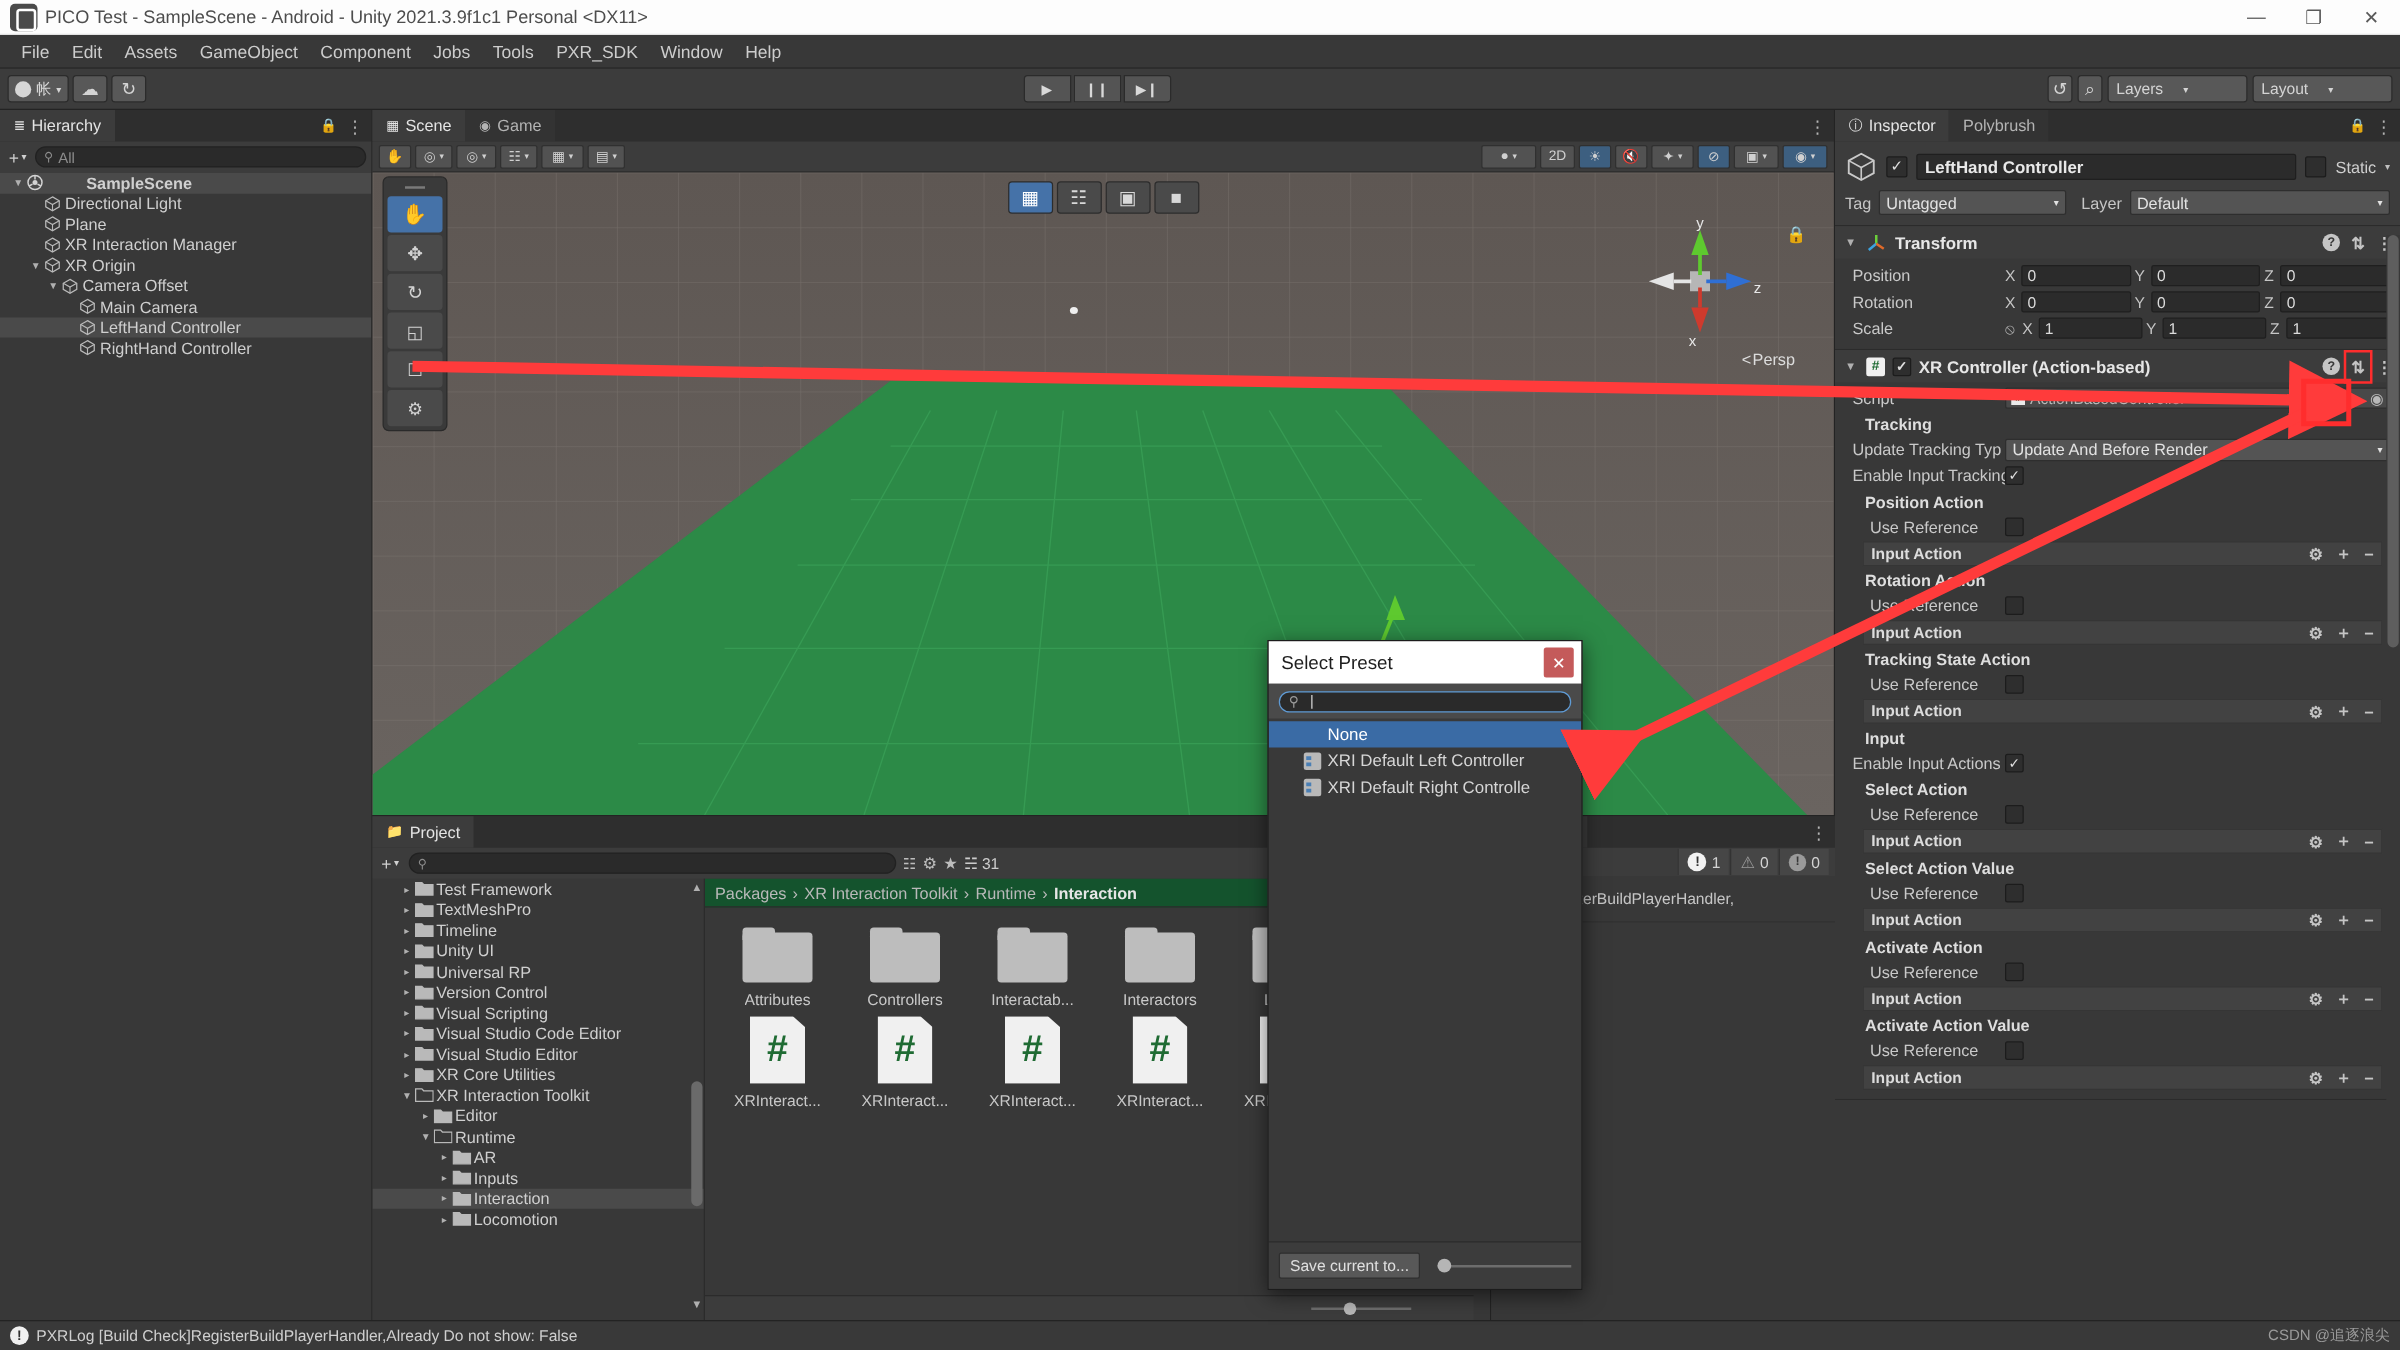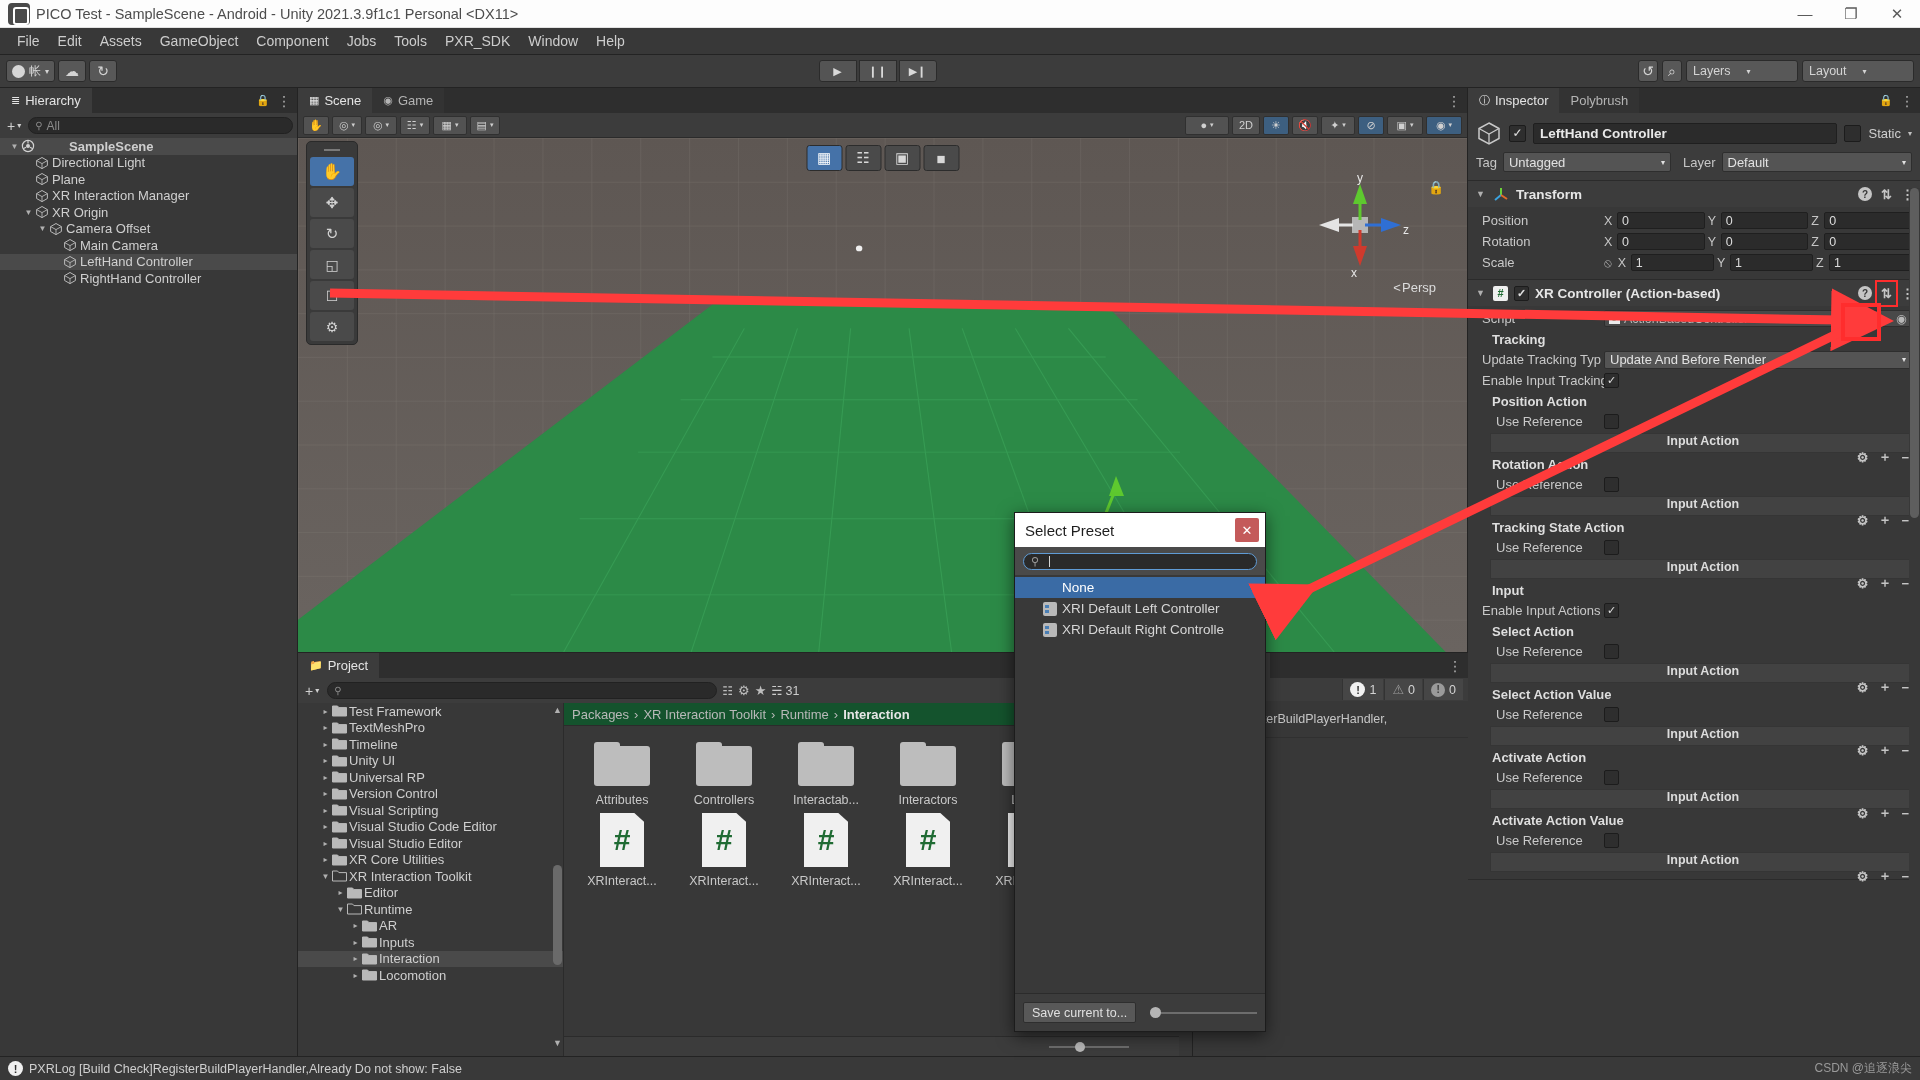--- a/index.html
+++ b/index.html
@@ -158,22 +158,22 @@
   .comp-body{padding:3px 0 6px 0;background:#383838;}
   .prow{height:21px;display:flex;align-items:center;padding:0 8px 0 14px;font-size:13px;color:#c9c9c9;}
   .prow .pl{width:122px;white-space:nowrap;overflow:hidden;}
   .prow .pl.ind{padding-left:14px;}
   .vecf{flex:1;display:flex;align-items:center;gap:3px;}
   .ax{font-size:12.5px;color:#c6c6c6;width:10px;}
   .numf{flex:1;height:17px;background:#2b2b2b;border:1px solid #1f1f1f;border-radius:2px;
     display:flex;align-items:center;padding:0 4px;font-size:12.5px;color:#dcdcdc;}
   .objf{flex:1;height:17px;background:#494949;border:1px solid #2e2e2e;border-radius:2px;
     display:flex;align-items:center;padding:0 4px;gap:4px;font-size:12.5px;color:#b8b8b8;}
-  .inputaction{margin:1px 4px 1px 22px;height:20px;background:#424242;border:1px solid #353535;
-    display:flex;align-items:center;padding:0 6px;font-size:12.5px;font-weight:bold;color:#dcdcdc;flex-direction:column;}
+  .inputaction{margin:1px 14px 1px 22px;height:20px;background:#424242;border:1px solid #353535;
+    display:flex;align-items:center;padding:0 6px;font-size:12.5px;font-weight:bold;color:#dcdcdc;}
   .ia-icons{margin-left:auto;display:flex;align-items:center;gap:10px;color:#c5c5c5;font-size:13px;}
   .sechdr{height:20px;display:flex;align-items:center;padding:0 24px;font-size:13px;
     font-weight:bold;color:#dedede;}
   .insp-scroll{position:absolute;right:0;top:0;width:11px;}
 
   
   .modal{position:absolute;left:1014px;top:512px;width:252px;height:520px;
      background:#383838;border:1px solid #1c1c1c;box-shadow:0 4px 16px rgba(0,0,0,.55);
      display:flex;flex-direction:column;z-index:50;}
   .modal-title{height:34px;background:#ffffff;color:#1e1e1e;display:flex;align-items:center;
@@ -888,21 +888,21 @@
             <line x1="13" y1="14" x2="13" y2="24" stroke="#c9c9c9" stroke-width="1.3"></line>
           </svg>
           <div class="chk">✓</div>
           <div class="namefield">LeftHand Controller</div>
           <div class="chk off">✓</div>
           <span class="statictxt">Static</span>
           <span class="caret">▾</span>
         </div>
         <div class="insp-row2">
           <span class="lbl-sm">Tag</span>
-          <div class="ddl" style="width:168px">
+          <div class="ddl" style="width:150px">
             <span>Untagged</span>
             <span style="font-size:8px">▾</span>
           </div>
           <span class="lbl-sm" style="margin-left:6px">Layer</span>
           <div class="ddl" style="flex:1">
             <span>Default</span>
             <span style="font-size:8px">▾</span>
           </div>
         </div>
       </div>

